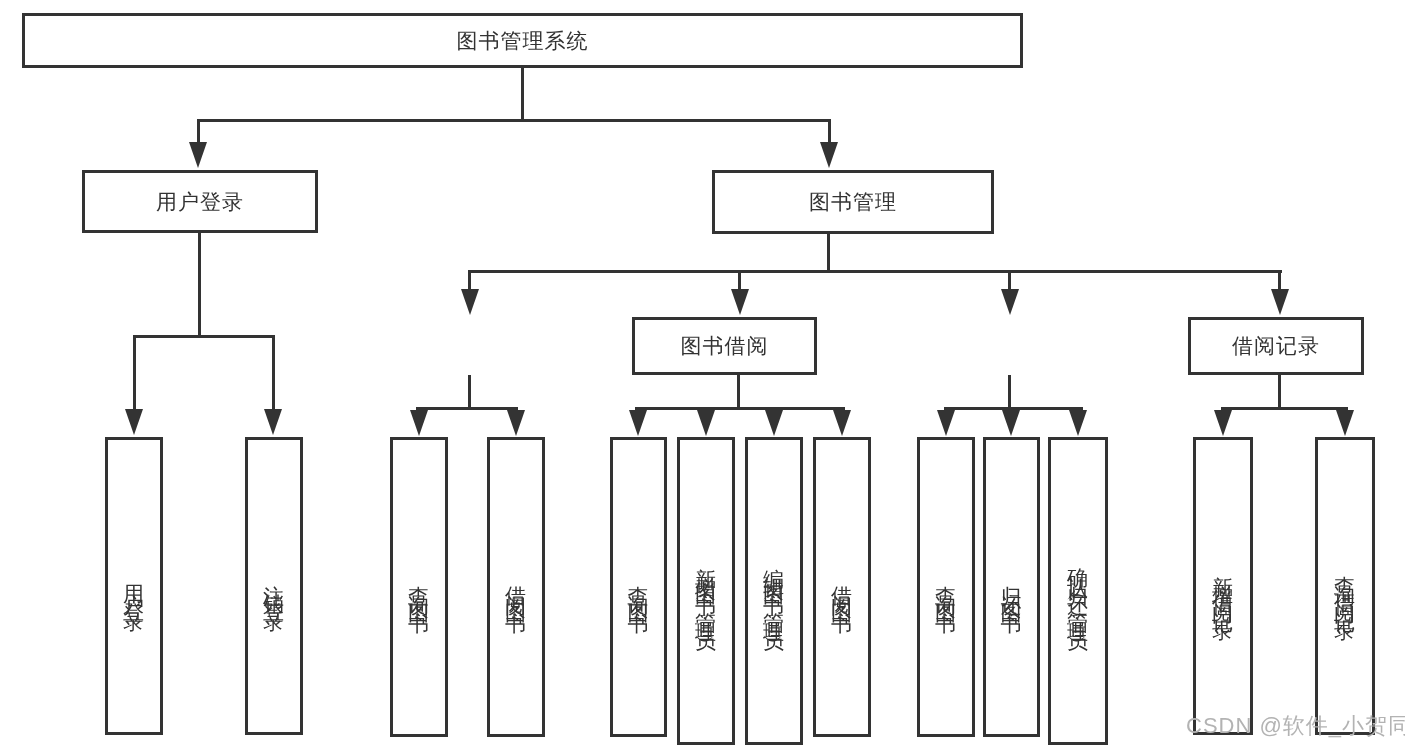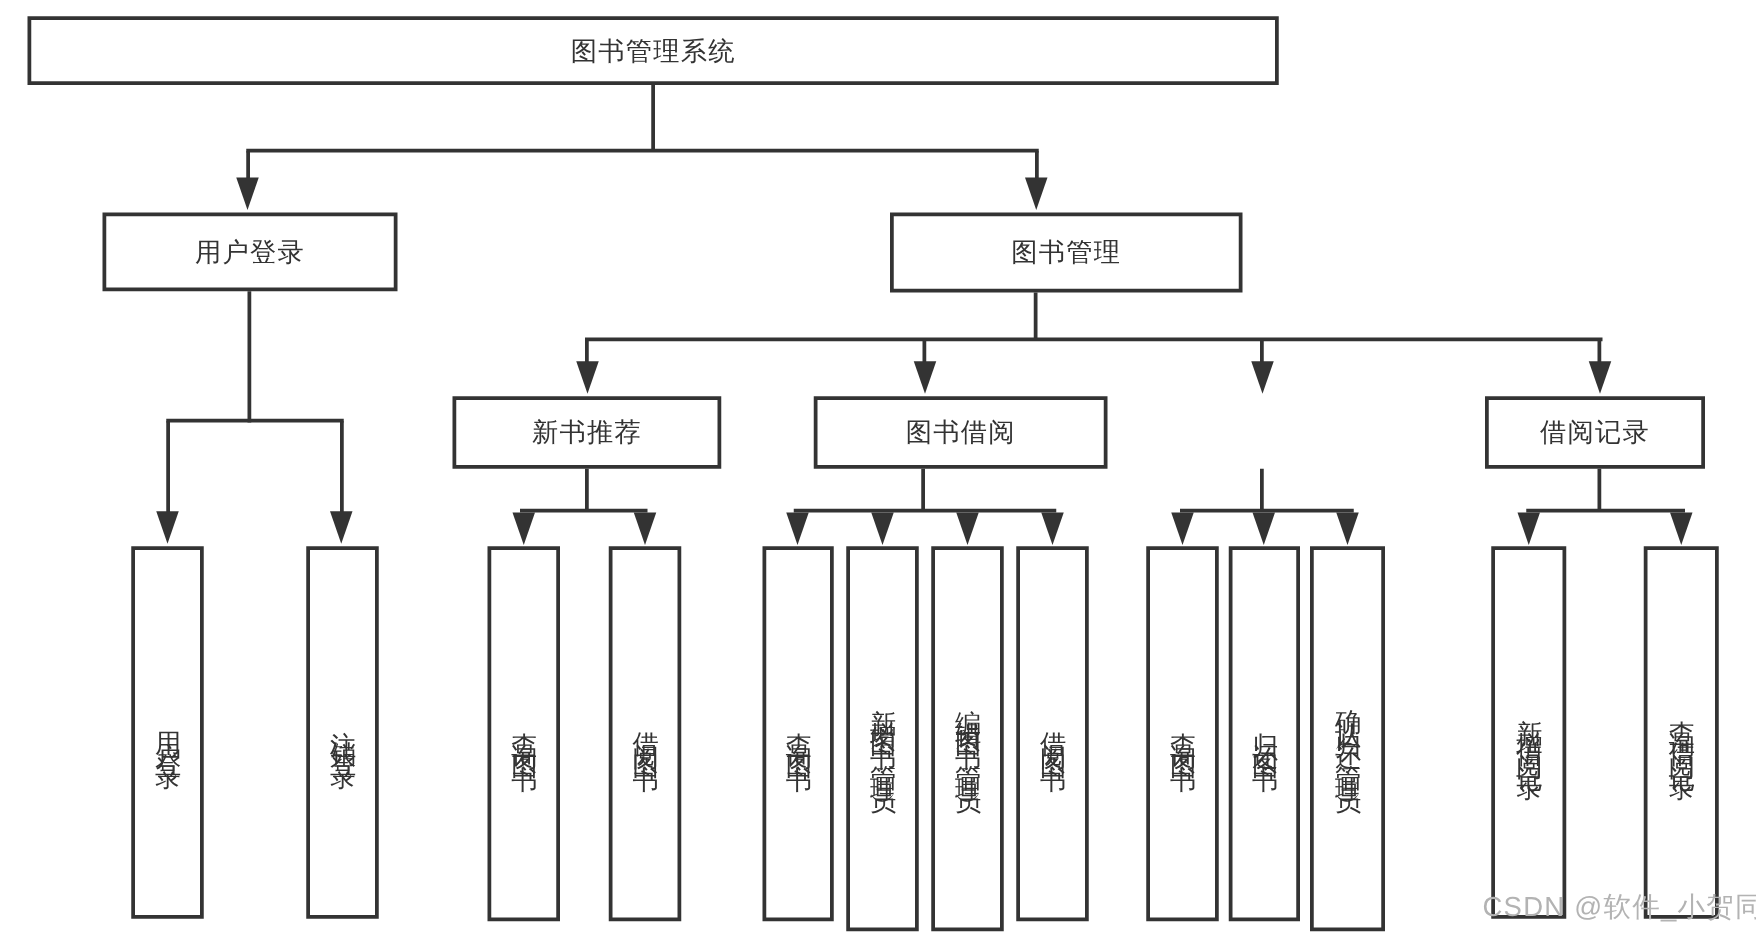--- a/index.html
+++ b/index.html
@@ -85,24 +85,21 @@
   <div class="hline" style="left:468px;top:270px;width:814px"></div>
   <div class="vline" style="left:468px;top:272px;height:20px"></div>
   <div class="arrow" style="left:461px;top:289px"></div>
   <div class="vline" style="left:738px;top:272px;height:20px"></div>
   <div class="arrow" style="left:731px;top:289px"></div>
   <div class="vline" style="left:1008px;top:272px;height:20px"></div>
   <div class="arrow" style="left:1001px;top:289px"></div>
   <div class="vline" style="left:1278px;top:272px;height:20px"></div>
   <div class="arrow" style="left:1271px;top:289px"></div>
 
-  <div class="hbox" style="left:362px;top:317px;width:215px;height:58px">
-    <span>新书推荐</span>
-  </div>
-  <div class="hbox" style="left:651px;top:317px;width:235px;height:58px">
+  <div class="hbox" style="left:632px;top:317px;width:185px;height:58px">
     <span>图书借阅</span>
   </div>
   <div class="hbox" style="left:1188px;top:317px;width:176px;height:58px">
     <span>借阅记录</span>
   </div>
 
   <div class="vline" style="left:468px;top:375px;height:34px"></div>
   <div class="hline" style="left:416px;top:407px;width:102px"></div>
   <div class="arrow" style="left:410px;top:410px"></div>
   <div class="arrow" style="left:507px;top:410px"></div>

